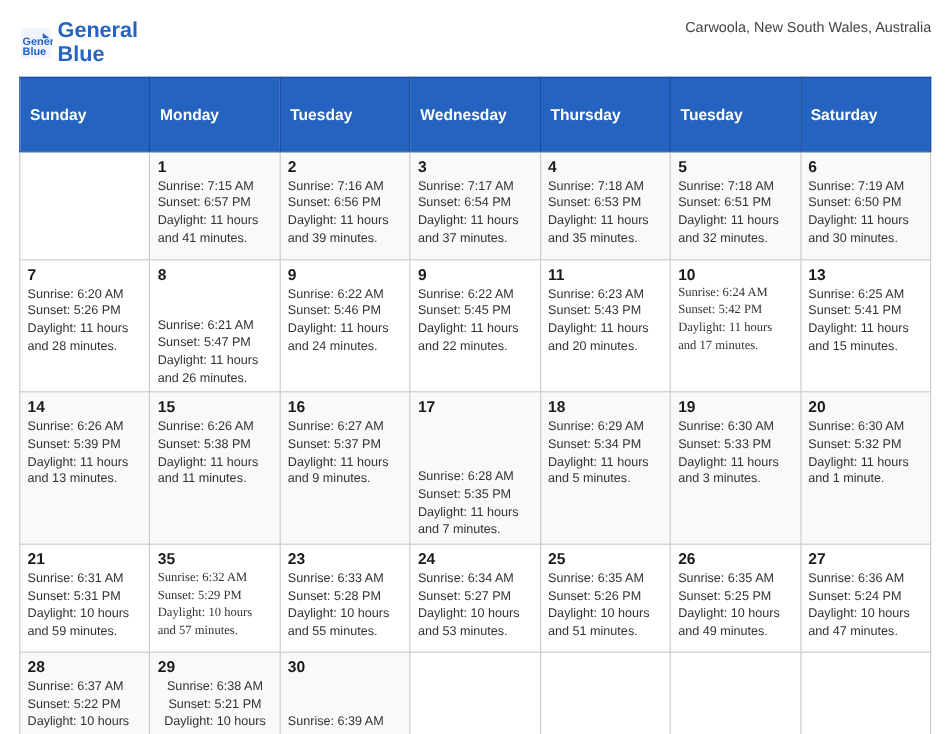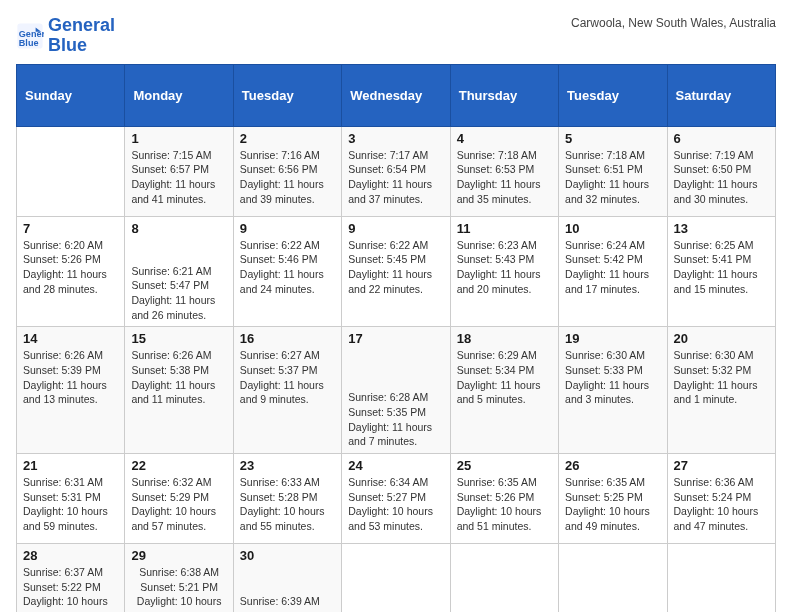--- a/index.html
+++ b/index.html
@@ -199,21 +199,21 @@
         </td>
         <td>
           <span class="day-number">11</span>
           <div class="day-info" style="white-space: pre-line;">Sunrise: 6:23 AM
 Sunset: 5:43 PM
 Daylight: 11 hours
 and 20 minutes.</div>
         </td>
         <td>
           <span class="day-number">10</span>
-          <div class="day-info" style="white-space: pre-line;">Sunrise: 6:24 AM
+          <div class="day-info" style="white-space: pre-line; font-family: Liberation Serif, serif;">Sunrise: 6:24 AM
 Sunset: 5:42 PM
 Daylight: 11 hours
 and 17 minutes.</div>
         </td>
         <td>
           <span class="day-number">13</span>
           <div class="day-info" style="white-space: pre-line;">Sunrise: 6:25 AM
 Sunset: 5:41 PM
 Daylight: 11 hours
 and 15 minutes.</div>
@@ -272,22 +272,22 @@
       </tr>
       <tr>
         <td>
           <span class="day-number">21</span>
           <div class="day-info" style="white-space: pre-line;">Sunrise: 6:31 AM
 Sunset: 5:31 PM
 Daylight: 10 hours
 and 59 minutes.</div>
         </td>
         <td>
-          <span class="day-number">22</span>
-          <div class="day-info" style="white-space: pre-line;">Sunrise: 6:32 AM
+          <span class="day-number">35</span>
+          <div class="day-info" style="white-space: pre-line; font-family: Liberation Serif, serif;">Sunrise: 6:32 AM
 Sunset: 5:29 PM
 Daylight: 10 hours
 and 57 minutes.</div>
         </td>
         <td>
           <span class="day-number">23</span>
           <div class="day-info" style="white-space: pre-line;">Sunrise: 6:33 AM
 Sunset: 5:28 PM
 Daylight: 10 hours
 and 55 minutes.</div>

